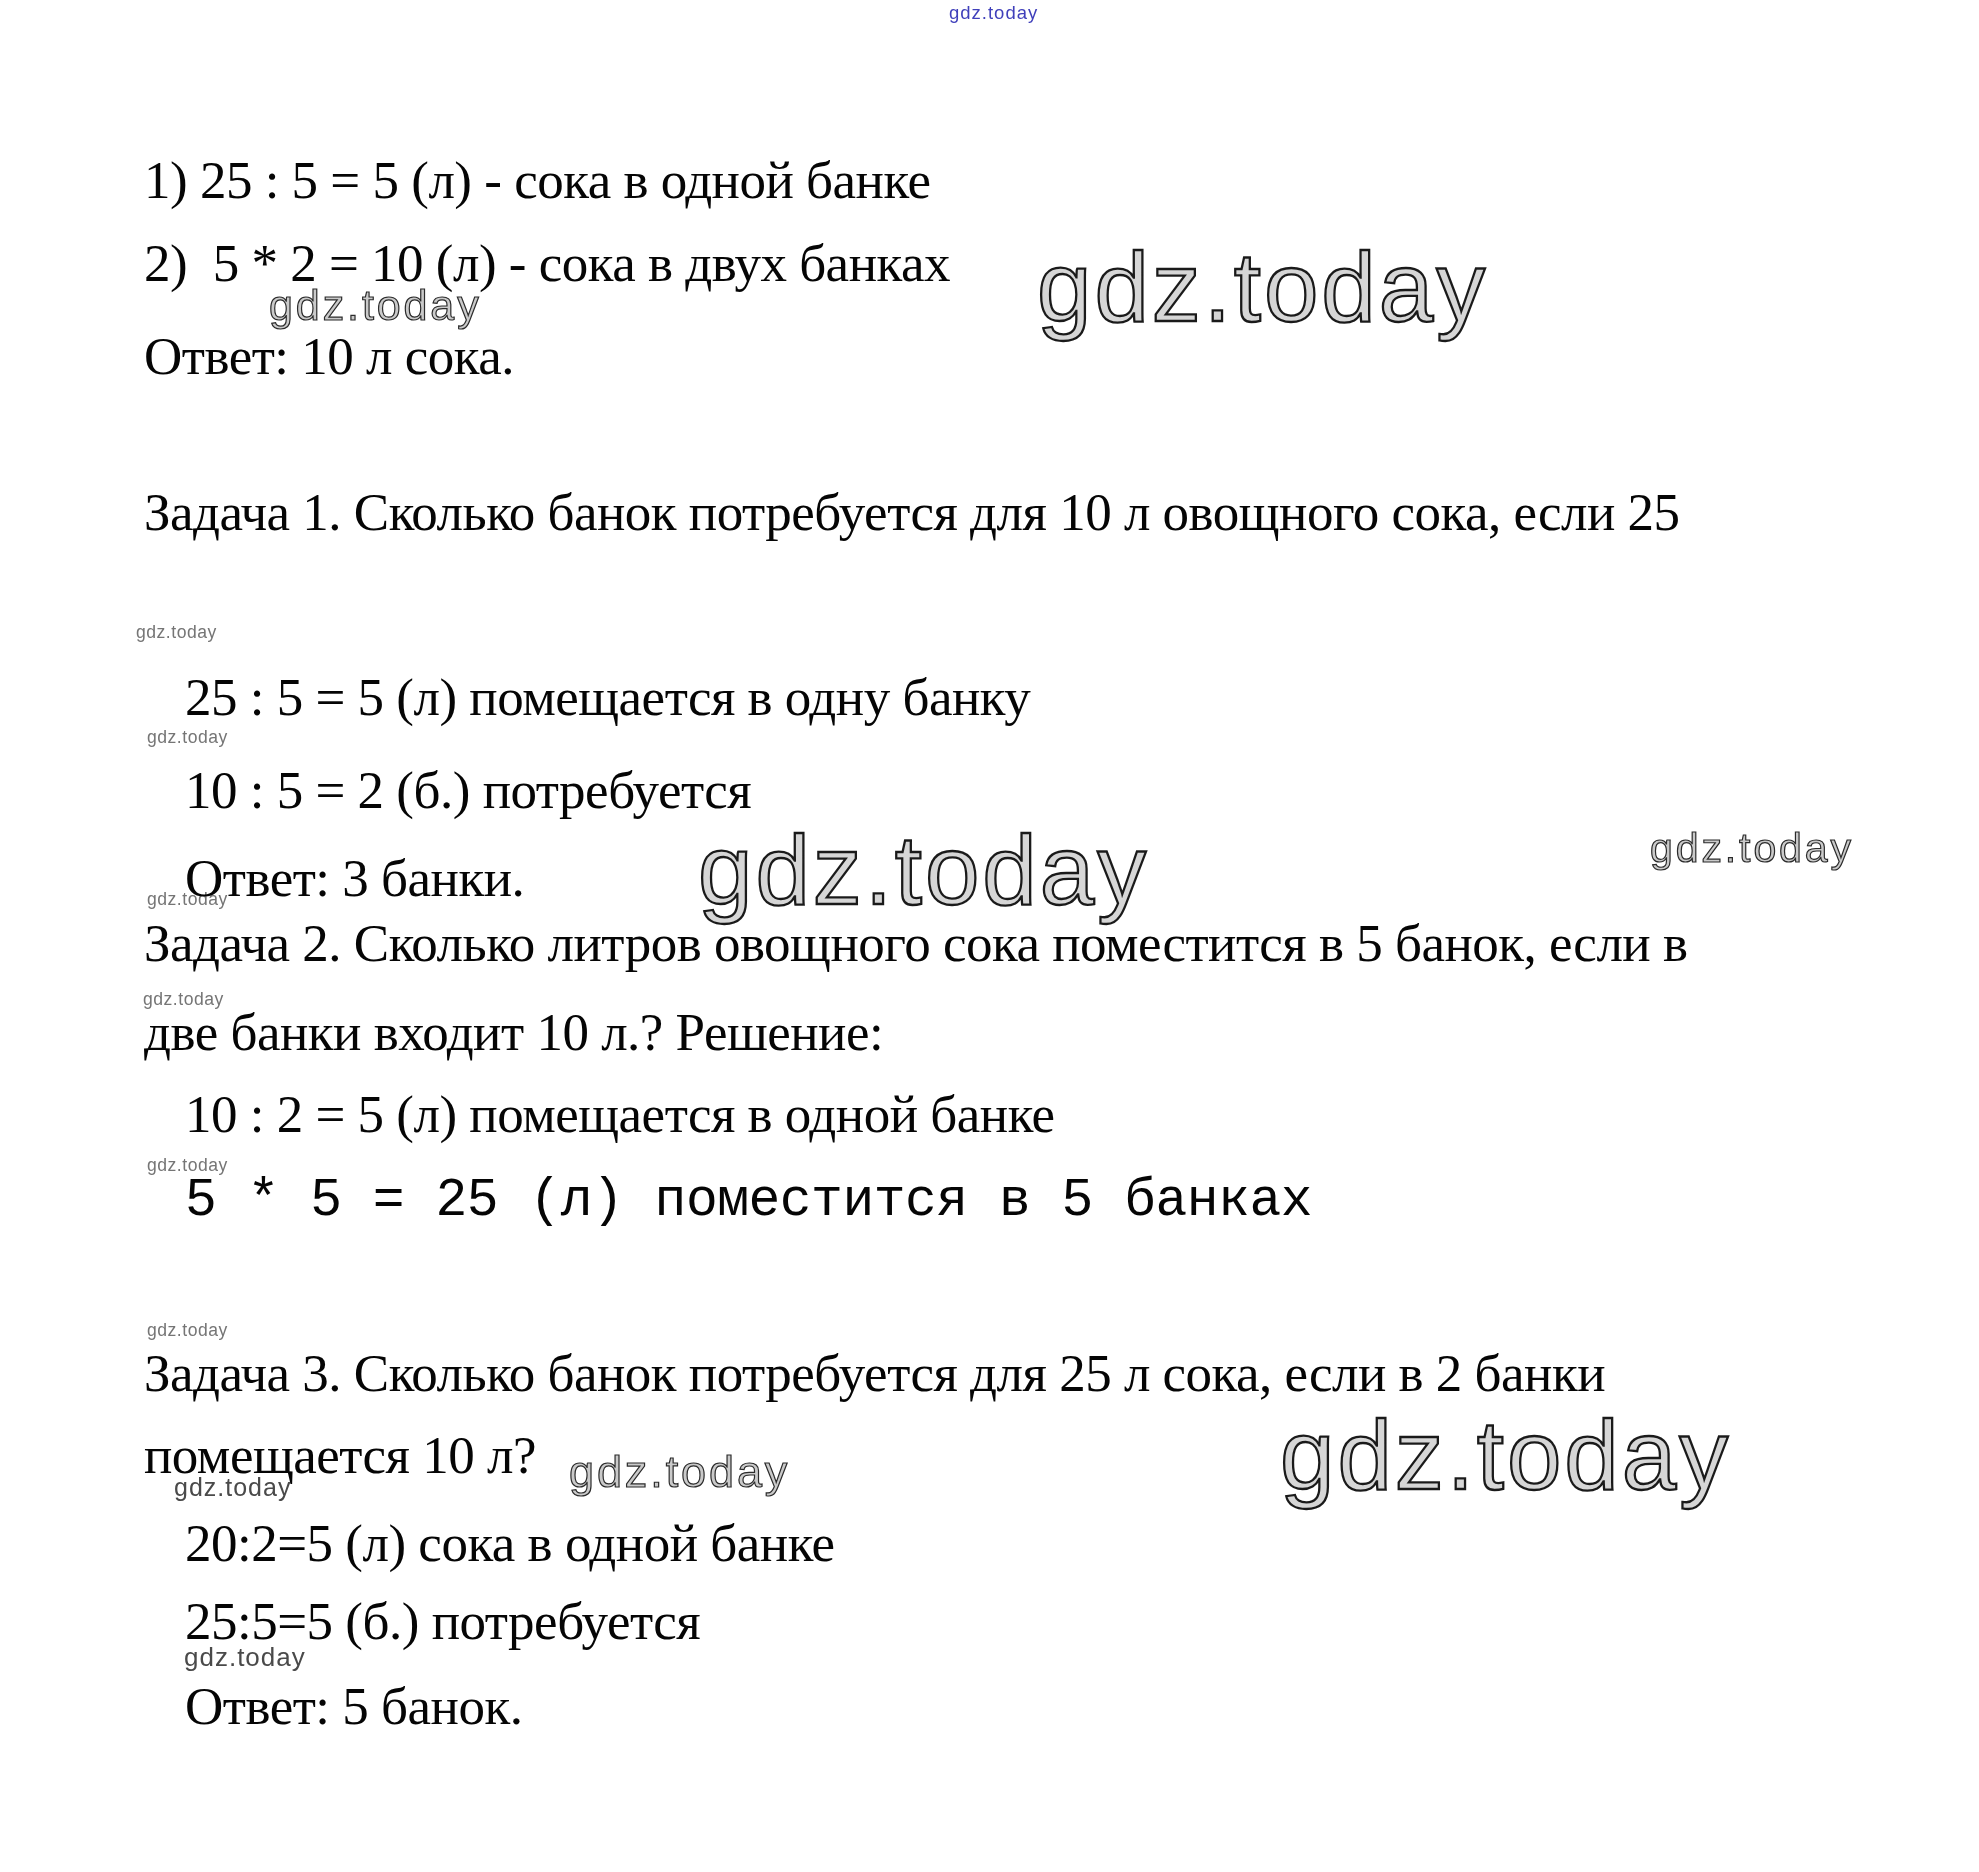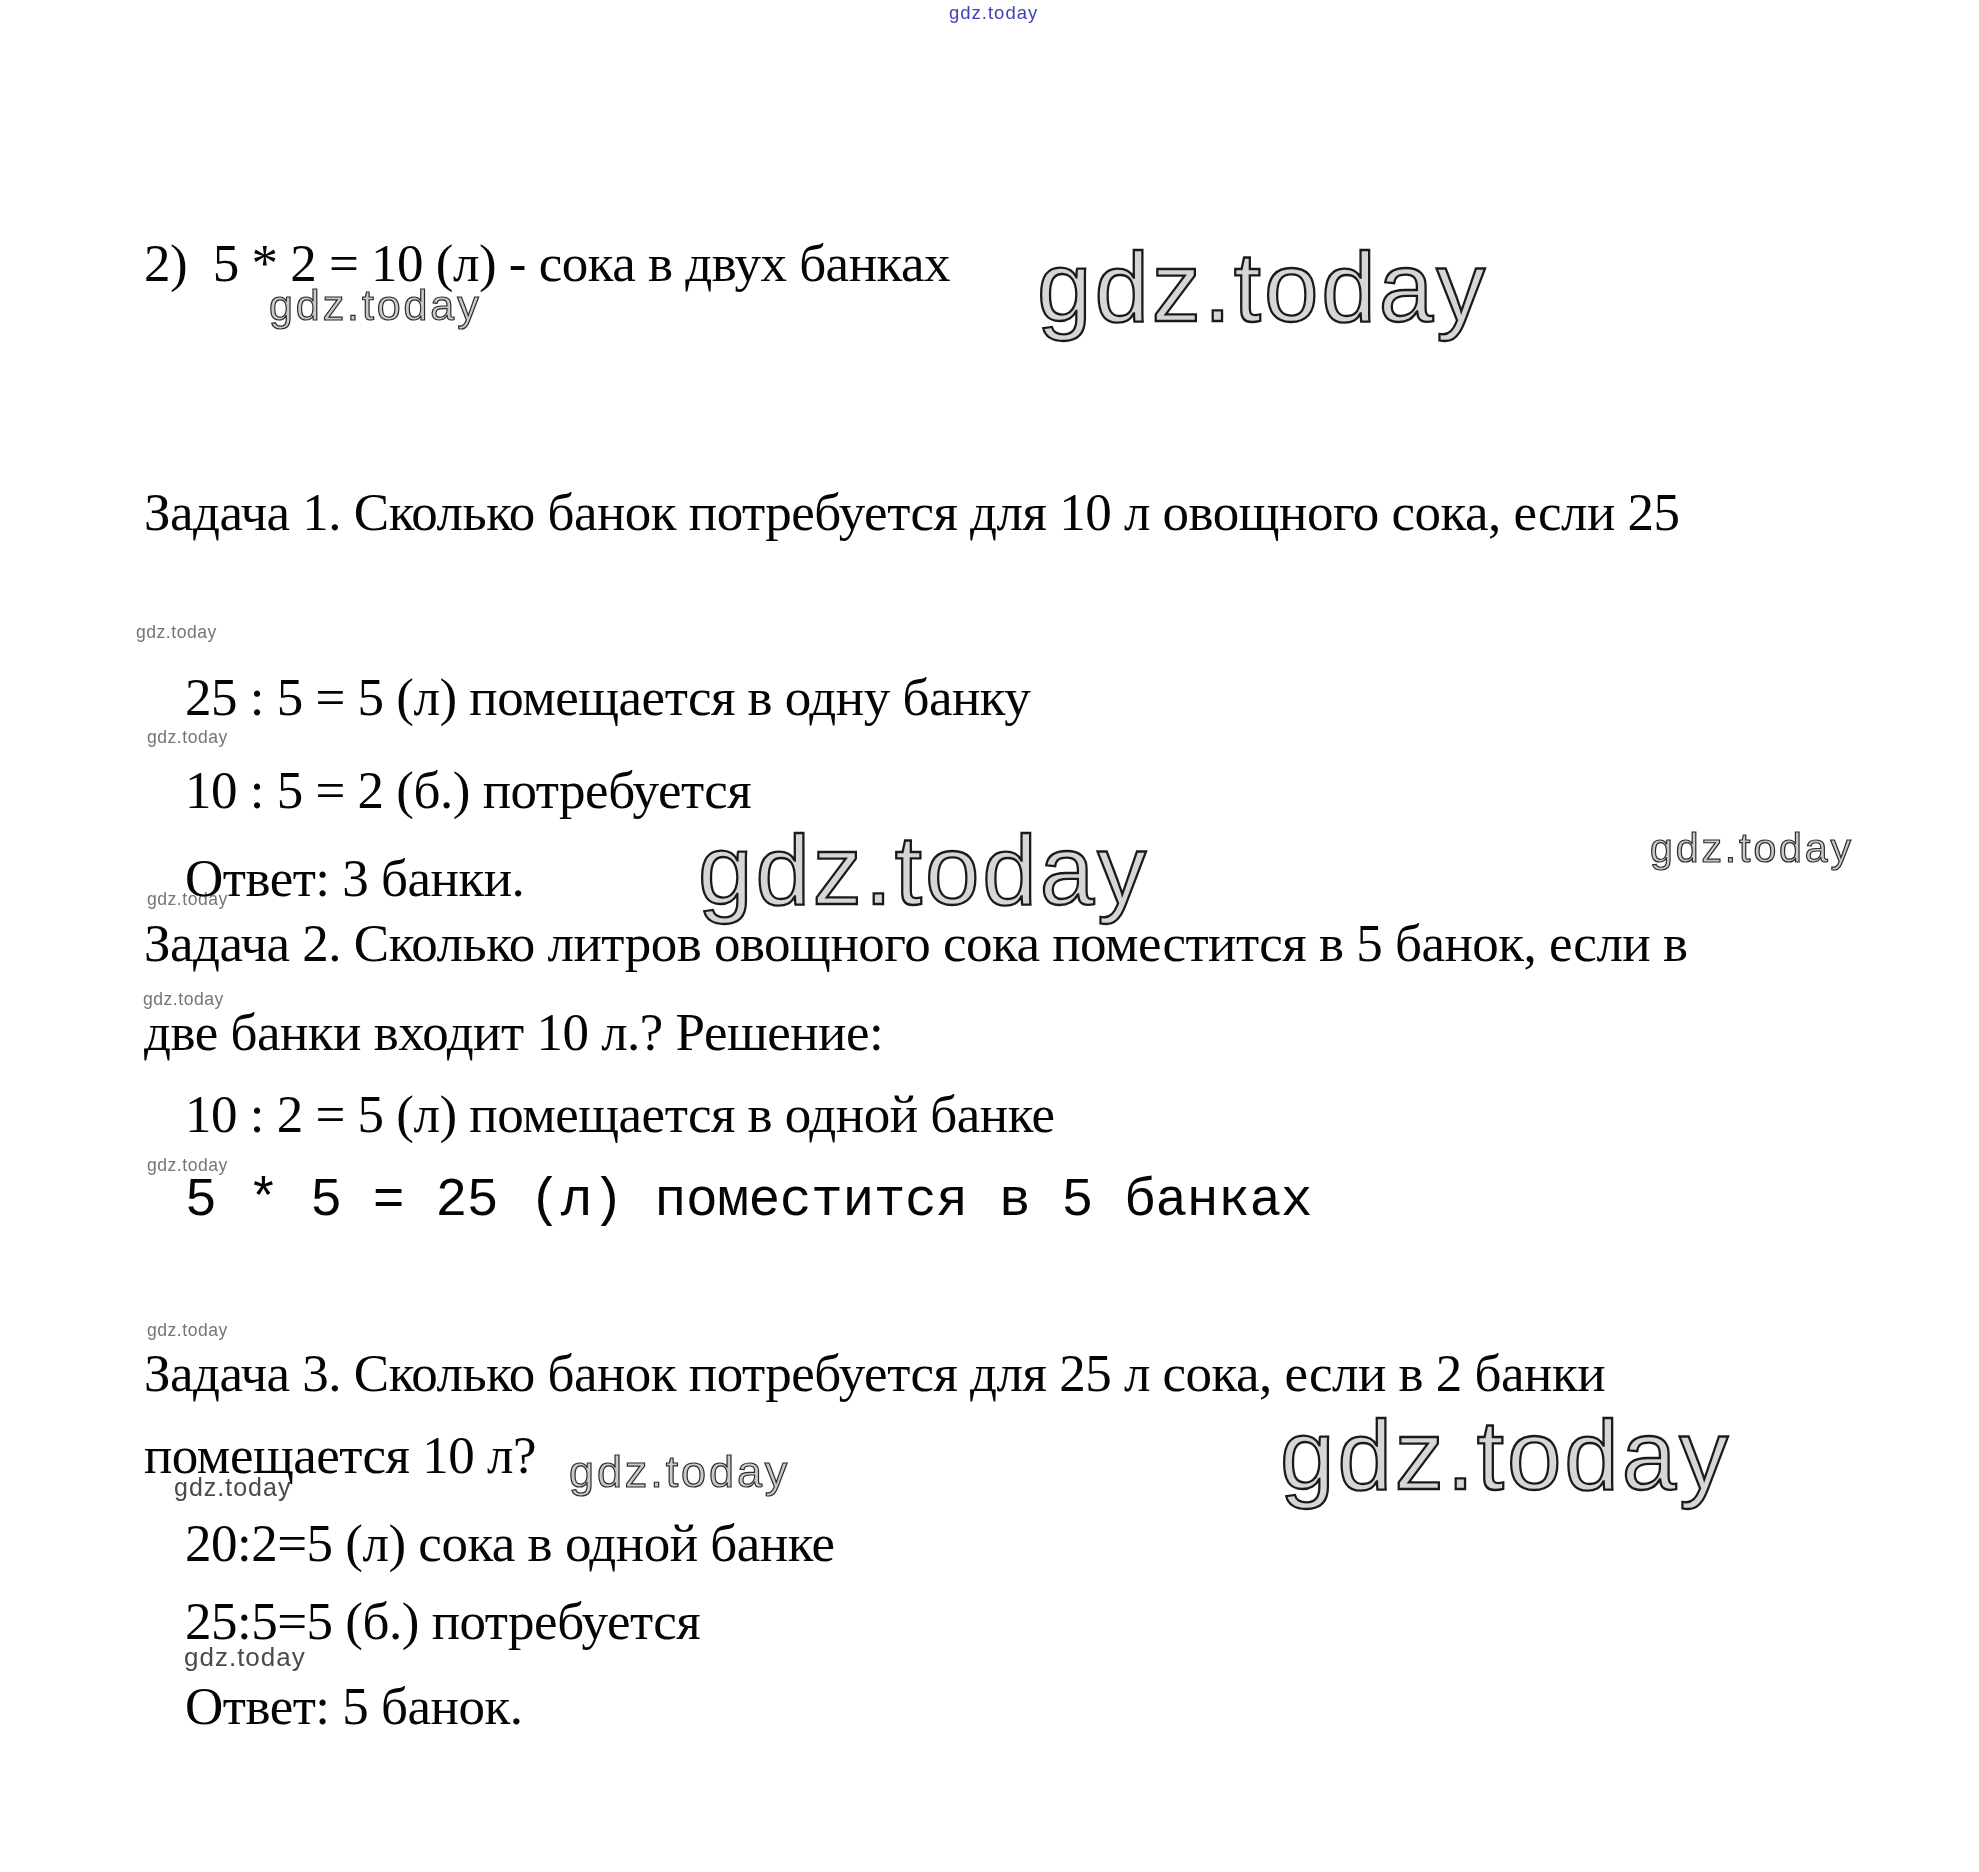--- a/index.html
+++ b/index.html
@@ -81,21 +81,23 @@
   <div class="wm wm-medium" style="left:1650px; top:828px; font-size:41px;">gdz.today</div>
   <div class="wm wm-tiny" style="left:147px;  top:891px;">gdz.today</div>
   <div class="wm wm-tiny" style="left:143px;  top:991px;">gdz.today</div>
   <div class="wm wm-tiny" style="left:147px;  top:1157px;">gdz.today</div>
   <div class="wm wm-tiny" style="left:147px;  top:1322px;">gdz.today</div>
   <div class="wm wm-medium" style="left:569px;  top:1449px; font-size:45px;">gdz.today</div>
   <div class="wm wm-large" style="left:1280px; top:1406px;">gdz.today</div>
   <div class="wm wm-small" style="left:174px;  top:1475px;">gdz.today</div>
   <div class="wm wm-small" style="left:184px;  top:1644px; font-size:26px;">gdz.today</div>
 
+  <div class="line" style="left:144px; top:149px;">1) 25 : 5 = 5 (л) - сока в одной банке</div>
   <div class="line" style="left:144px; top:232px;">2)  5 * 2 = 10 (л) - сока в двух банках</div>
+  <div class="line" style="left:144px; top:325px;">Ответ: 10 л сока.</div>
 
   <div class="line" style="left:144px; top:481px;">Задача 1. Сколько банок потребуется для 10 л овощного сока, если 25</div>
   <div class="line" style="left:185px; top:666px;">25 : 5 = 5 (л) помещается в одну банку</div>
   <div class="line" style="left:185px; top:759px;">10 : 5 = 2 (б.) потребуется</div>
   <div class="line" style="left:185px; top:847px;">Ответ: 3 банки.</div>
 
   <div class="line" style="left:144px; top:912px;">Задача 2. Сколько литров овощного сока поместится в 5 банок, если в</div>
   <div class="line" style="left:144px; top:1001px;">две банки входит 10 л.? Решение:</div>
   <div class="line" style="left:185px; top:1083px;">10 : 2 = 5 (л) помещается в одной банке</div>
   <div class="line" style="left:185px; top:1170px;font-family:Liberation Mono, monospace;">5 * 5 = 25 (л) поместится в 5 банках</div>

